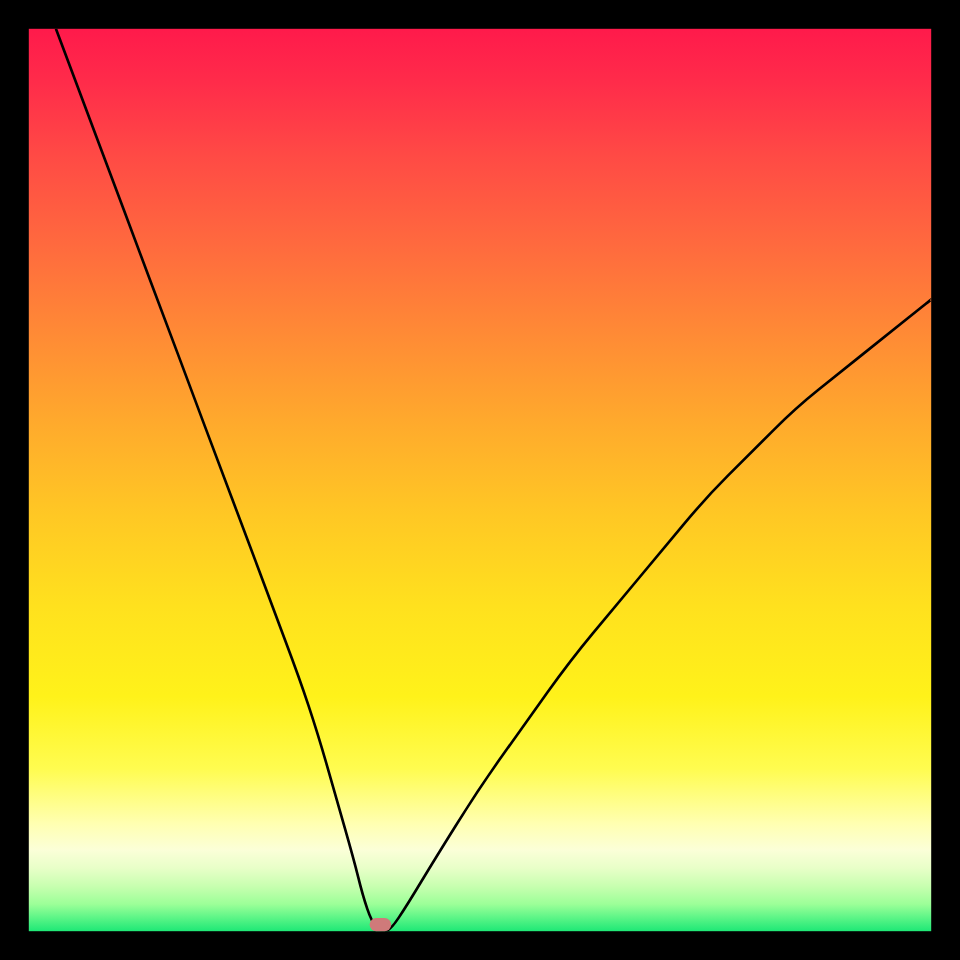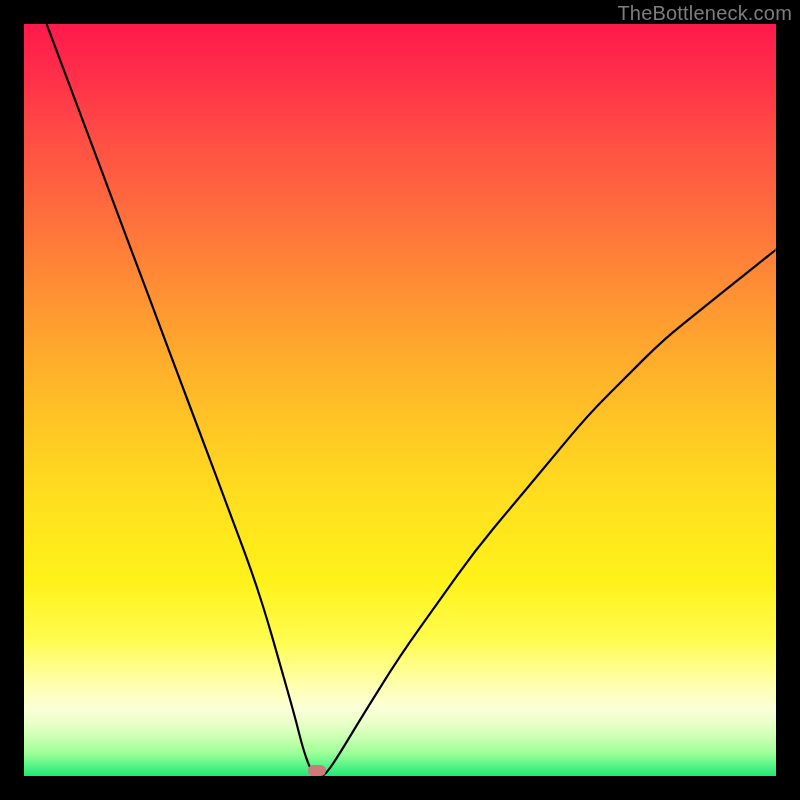--- a/index.html
+++ b/index.html
@@ -75,15 +75,14 @@
   <div class="plot">
 
     <svg class="curve-svg" viewBox="0 0 752 752" preserveAspectRatio="none">
       <path fill="none" stroke="#000" stroke-width="2.2" d="M 22.6 0.0 Q 45.1 60.2 56.4 90.2 Q 67.7 120.3 79.0 150.4 Q 90.2 180.5 101.5 210.6 Q 112.8 240.6 124.1 270.7 Q 135.4 300.8 146.6 330.9 Q 157.9 361.0 169.2 391.0 Q 180.5 421.1 191.8 451.2 Q 203.0 481.3 214.3 511.4 Q 225.6 541.4 233.1 564.0 Q 240.6 586.6 248.2 612.9 Q 255.7 639.2 263.2 665.5 Q 270.7 691.8 274.5 706.9 Q 278.2 721.9 282.0 733.2 Q 285.8 744.5 289.5 748.2 Q 293.3 752.0 297.0 752.0 Q 300.8 752.0 308.3 740.7 Q 315.8 729.4 327.1 710.6 Q 338.4 691.8 357.2 661.8 Q 376.0 631.7 394.8 605.4 Q 413.6 579.0 432.4 552.7 Q 451.2 526.4 470.0 503.8 Q 488.8 481.3 507.6 458.7 Q 526.4 436.2 545.2 413.6 Q 564.0 391.0 582.8 372.2 Q 601.6 353.4 620.4 334.6 Q 639.2 315.8 658.0 300.8 Q 676.8 285.8 695.6 270.7 Q 714.4 255.7 733.2 240.6 T 752.0 225.6"></path>
     </svg>
 
     <div class="marker" style="left: 284.28px; top: 741px; width: 18px; height: 11px;"></div>
 
   </div>
 
-  <div class="watermark">TheBottleneck.com</div>
 
 </div>
 
 </body></html>

